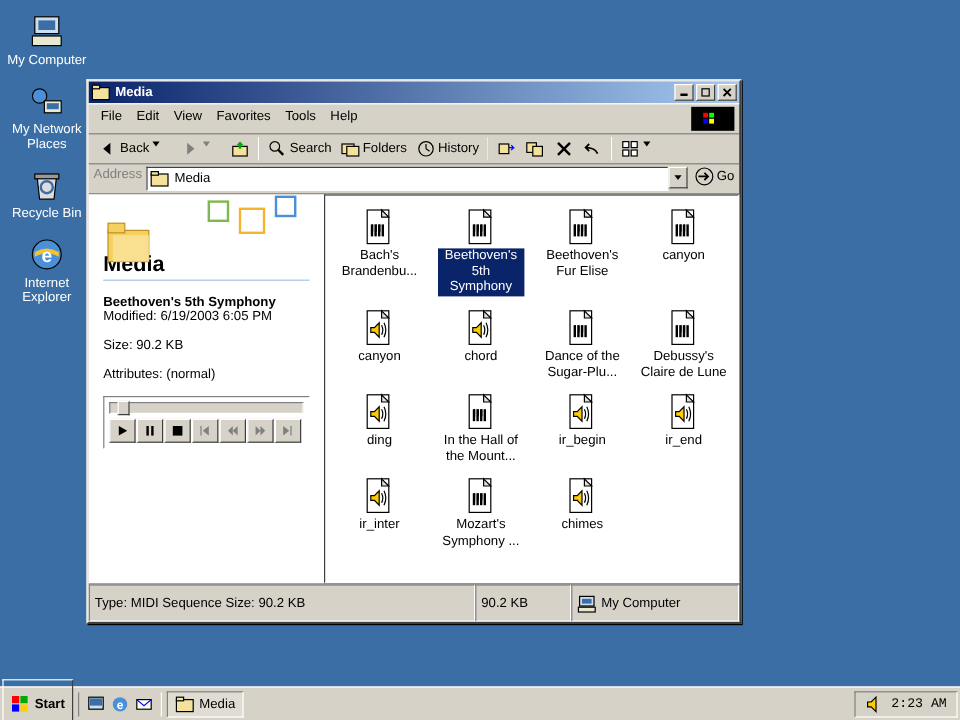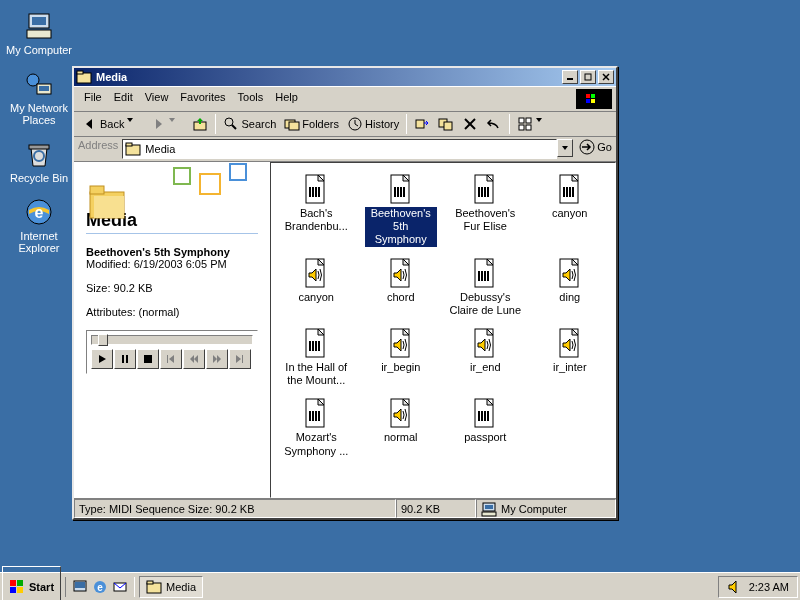--- a/index.html
+++ b/index.html
@@ -46,30 +46,30 @@
 .player .pbtns { display: flex; gap: 1px; }
 .pbtn { width: 22px; height: 20px; background: #d6d2c8; border: 1px solid; border-color: #fff #404040 #404040 #fff; display: flex; align-items: center; justify-content: center; cursor: pointer; }
 
 .filepane { flex: 1; background: #fff; border: 1px solid; border-color: #404040 #fff #fff #404040; overflow-y: scroll; padding: 8px 4px; }
 .filepane-inner { display: grid; grid-template-columns: repeat(4, 1fr); gap: 6px 2px; }
 .fitem { display: flex; flex-direction: column; align-items: center; text-align: center; padding: 2px; cursor: pointer; }
 .fitem .fico { width: 32px; height: 32px; }
 .fitem .flbl { margin-top: 2px; max-width: 72px; line-height: 1.2; }
 .fitem.selected .flbl { background: #0a246a; color: #fff; padding: 0 2px; }
 
-.statusbar { display: flex; border-top: 1px solid #808080; height: 20px; }
+.statusbar { display: flex; border-top: 1px solid #808080; height: 32px; }
 .status-cell { border: 1px solid; border-color: #808080 #fff #fff #808080; padding: 2px 4px; display: flex; align-items: center; }
 
 
 .taskbar { position: absolute; left: 0; right: 0; bottom: 0; height: 28px; background: #d6d2c8; border-top: 1px solid #fff; display: flex; align-items: center; padding: 2px; }
 .start-btn { display: flex; align-items: center; padding: 12px 6px; border: 1px solid; border-color: #fff #404040 #404040 #fff; font-weight: bold; cursor: pointer; }
 .ql { display: flex; padding: 0 4px; margin-left: 4px; border-left: 1px solid #808080; border-right: 1px solid #fff; }
 .ql-item { width: 20px; height: 20px; display: flex; align-items: center; justify-content: center; cursor: pointer; }
 .task-item { display: flex; align-items: center; padding: 2px 6px; border: 1px solid; border-color: #808080 #fff #fff #808080; background: #e0dcd3; margin-left: 4px; cursor: pointer; }
-.tray { margin-left: auto; display: flex; align-items: center; border: 1px solid; border-color: #808080 #fff #fff #808080; padding: 2px 8px; }
+.tray { margin-left: auto; display: flex; align-items: center; border: 1px solid; border-color: #808080 #fff #fff #808080; padding: 2px 8px; font-family: Liberation Mono, monospace; }
 
 
 ::-webkit-scrollbar { width: 16px; background: #d6d2c8; }
 ::-webkit-scrollbar-thumb { background: #d6d2c8; border: 1px solid; border-color: #fff #404040 #404040 #fff; }
 ::-webkit-scrollbar-button { background: #d6d2c8; border: 1px solid; border-color: #fff #404040 #404040 #fff; height: 16px; }
 
 .dis { color: #808080; }
 </style>
 </head>
 <body>
@@ -406,20 +406,34 @@
               <rect x="6" y="2" width="18" height="28" fill="#fff" stroke="#000"></rect>
               <path d="M18 2 L24 8 L18 8 Z" fill="#ddd" stroke="#000"></path>
               <rect x="9" y="14" width="2" height="10" fill="#000"></rect>
               <rect x="12" y="14" width="2" height="10" fill="#000"></rect>
               <rect x="15" y="14" width="2" height="10" fill="#000"></rect>
               <rect x="18" y="14" width="2" height="10" fill="#000"></rect>
               <rect x="10" y="14" width="1" height="6" fill="#000"></rect>
               <rect x="13" y="14" width="1" height="6" fill="#000"></rect>
               <rect x="16" y="14" width="1" height="6" fill="#000"></rect>
             </svg>
+            <div class="flbl">Dance of the Sugar-Plu...</div>
+          </div>
+          <div class="fitem">
+            <svg class="fico" viewBox="0 0 32 32">
+              <rect x="6" y="2" width="18" height="28" fill="#fff" stroke="#000"></rect>
+              <path d="M18 2 L24 8 L18 8 Z" fill="#ddd" stroke="#000"></path>
+              <rect x="9" y="14" width="2" height="10" fill="#000"></rect>
+              <rect x="12" y="14" width="2" height="10" fill="#000"></rect>
+              <rect x="15" y="14" width="2" height="10" fill="#000"></rect>
+              <rect x="18" y="14" width="2" height="10" fill="#000"></rect>
+              <rect x="10" y="14" width="1" height="6" fill="#000"></rect>
+              <rect x="13" y="14" width="1" height="6" fill="#000"></rect>
+              <rect x="16" y="14" width="1" height="6" fill="#000"></rect>
+            </svg>
             <div class="flbl">Debussy's Claire de Lune</div>
           </div>
           <div class="fitem">
             <svg class="fico" viewBox="0 0 32 32">
               <rect x="6" y="2" width="18" height="28" fill="#fff" stroke="#000"></rect>
               <path d="M18 2 L24 8 L18 8 Z" fill="#ddd" stroke="#000"></path>
               <path d="M9 16 L12 16 L16 12 L16 24 L12 20 L9 20 Z" fill="#fc0" stroke="#000"></path>
               <path d="M18 14 Q20 18 18 22 M20 12 Q23 18 20 24" stroke="#000" fill="none"></path>
             </svg>
             <div class="flbl">ding</div>
@@ -479,35 +493,21 @@
             </svg>
             <div class="flbl">Mozart's Symphony ...</div>
           </div>
           <div class="fitem">
             <svg class="fico" viewBox="0 0 32 32">
               <rect x="6" y="2" width="18" height="28" fill="#fff" stroke="#000"></rect>
               <path d="M18 2 L24 8 L18 8 Z" fill="#ddd" stroke="#000"></path>
               <path d="M9 16 L12 16 L16 12 L16 24 L12 20 L9 20 Z" fill="#fc0" stroke="#000"></path>
               <path d="M18 14 Q20 18 18 22 M20 12 Q23 18 20 24" stroke="#000" fill="none"></path>
             </svg>
-            <div class="flbl">normal</div>
-          </div>
-          <div class="fitem">
-            <svg class="fico" viewBox="0 0 32 32">
-              <rect x="6" y="2" width="18" height="28" fill="#fff" stroke="#000"></rect>
-              <path d="M18 2 L24 8 L18 8 Z" fill="#ddd" stroke="#000"></path>
-              <rect x="9" y="14" width="2" height="10" fill="#000"></rect>
-              <rect x="12" y="14" width="2" height="10" fill="#000"></rect>
-              <rect x="15" y="14" width="2" height="10" fill="#000"></rect>
-              <rect x="18" y="14" width="2" height="10" fill="#000"></rect>
-              <rect x="10" y="14" width="1" height="6" fill="#000"></rect>
-              <rect x="13" y="14" width="1" height="6" fill="#000"></rect>
-              <rect x="16" y="14" width="1" height="6" fill="#000"></rect>
-            </svg>
-            <div class="flbl">passport</div>
+            <div class="flbl">chimes</div>
           </div>
         </div>
     </div>
   </div>
 
   <div class="statusbar">
     <div class="status-cell" style="flex:1">Type: MIDI Sequence Size: 90.2 KB</div>
     <div class="status-cell" style="width:80px">90.2 KB</div>
     <div class="status-cell" style="width:140px">
       <svg width="16" height="16" viewBox="0 0 16 16" style="margin-right:4px">

